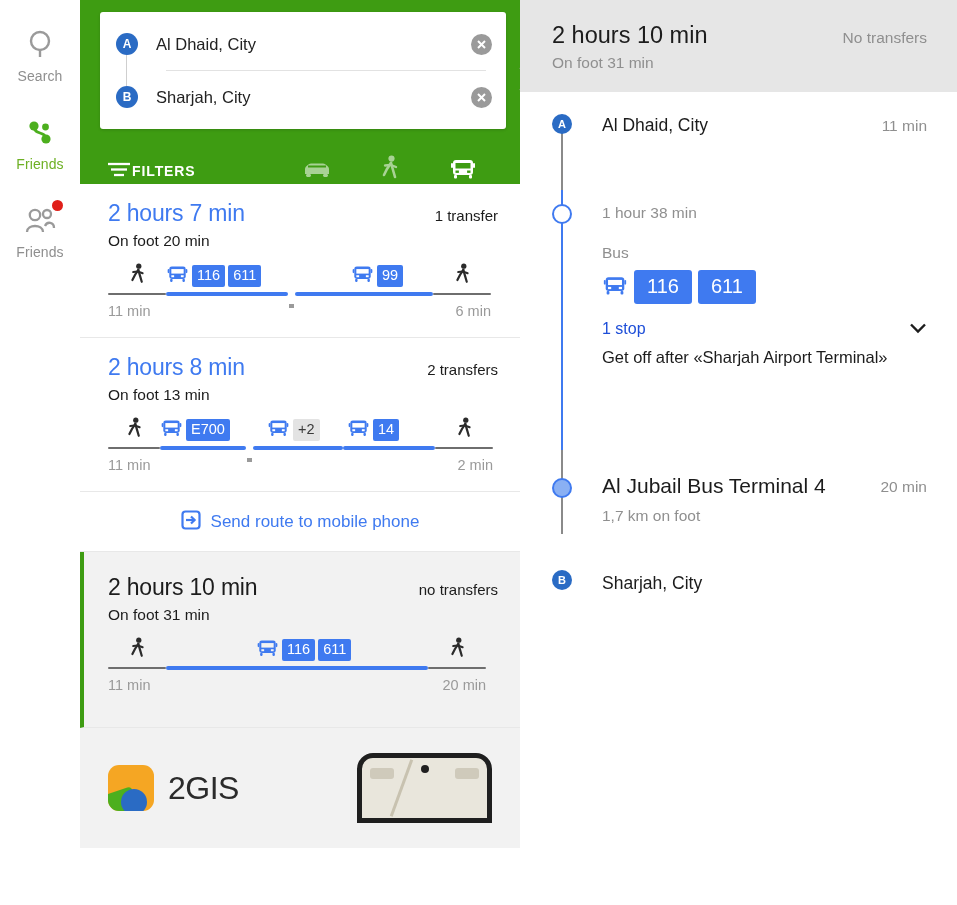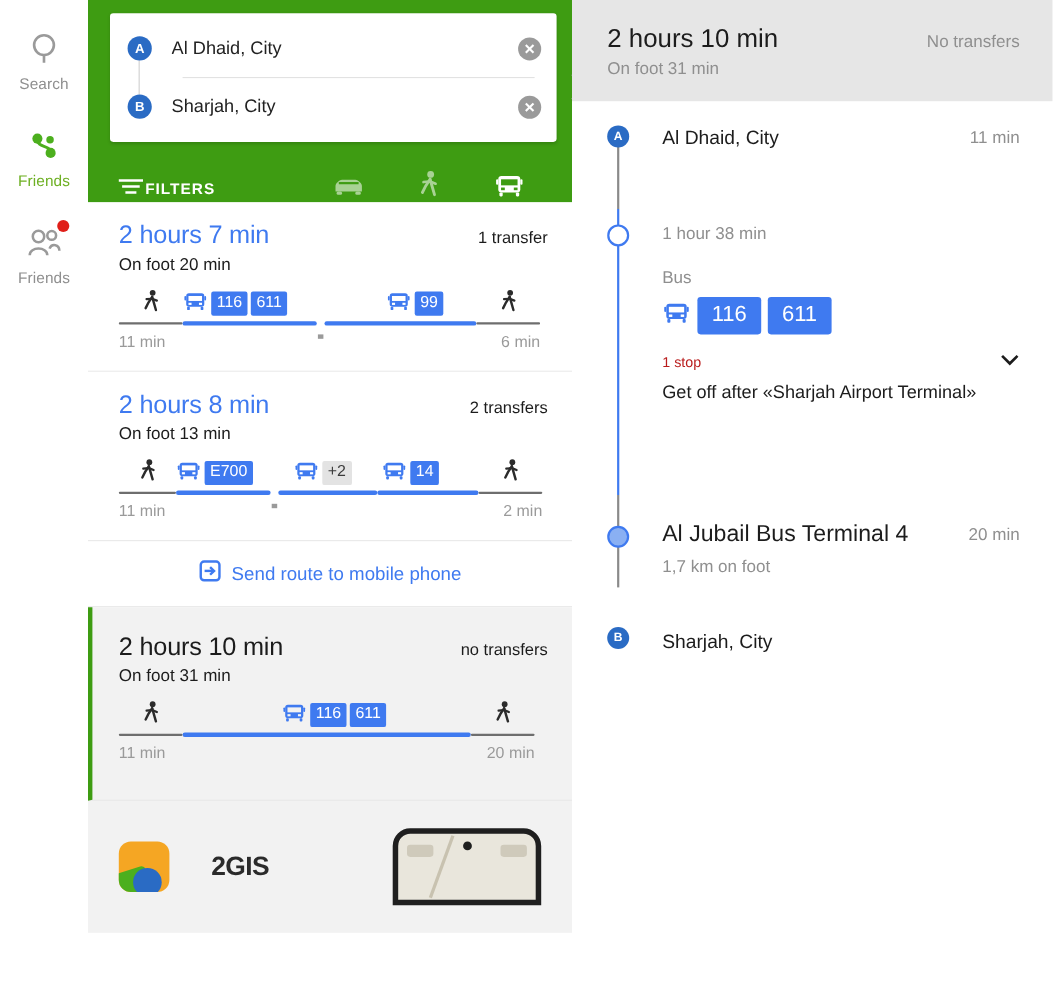--- a/index.html
+++ b/index.html
@@ -127,21 +127,21 @@
     position: relative; overflow: hidden;
   }
   .promo-logo::before {
     content:""; position:absolute; left:-6px; bottom:-6px; width: 34px; height: 26px;
     background: #4caf1e; transform: rotate(-18deg); border-radius: 4px;
   }
   .promo-logo::after {
     content:""; position:absolute; left:13px; bottom:-4px; width: 26px; height: 26px;
     border-radius: 50%; background: #2a6bc4;
   }
-  .promo-name { font-size: 24px; color: #2b2b2b; font-weight: bold; letter-spacing: -.5px; margin-left: 24px; }
+  .promo-name { font-size: 32px; color: #2b2b2b; font-weight: normal; letter-spacing: -.5px; }
   .phone-mock {
     width: 135px; height: 70px; border: 5px solid #1f1f1f; border-radius: 16px 16px 0 0;
     background: #e9e6dc; position: relative; overflow: hidden;
   }
   .phone-mock .notch { position:absolute; top:7px; left:50%; transform:translateX(-50%); width:8px; height:8px; border-radius:50%; background:#1f1f1f; }
   .phone-mock .road { position:absolute; top:0; left:30%; width:3px; height:100%; background:#c8c2b0; transform: rotate(20deg); }
   .phone-mock .chip { position:absolute; top:10px; left:8px; width:24px; height:11px; border-radius:3px; background:#cfcabb; }
   .phone-mock .chip2 { position:absolute; top:10px; right:8px; width:24px; height:11px; border-radius:3px; background:#cfcabb; }
 
   .footer {
@@ -179,21 +179,21 @@
   .st-time { font-size: 15.5px; color: #8f8f8f; white-space: nowrap; padding-top: 3px; }
   .st-time.big { padding-top: 6px; }
   .st-sub { font-size: 15.5px; color: #8f8f8f; margin-top: 7px; }
   .bus-label { font-size: 15.5px; color: #8f8f8f; margin-top: 22px; }
   .bus-nums { display: flex; align-items: center; gap: 6px; margin-top: 8px; }
   .bus-nums .num {
     background: #3f7af0; color: #fff; font-size: 20px; padding: 5px 13px 7px 13px;
     border-radius: 3px; line-height: 1.1;
   }
   .stops-row { display: flex; align-items: center; justify-content: space-between; margin-top: 16px; cursor: pointer; }
-  .stops-text { font-size: 13px; color: #b91c1c; }
+  .stops-text { font-size: 16px; color: #1d4ed8; }
   .getoff { font-size: 16.5px; color: #1c1c1c; margin-top: 10px; }
 </style>
 </head>
 <body>
 
 <div class="app">
 
   <div class="rail">
 
     <div class="rail-item">

